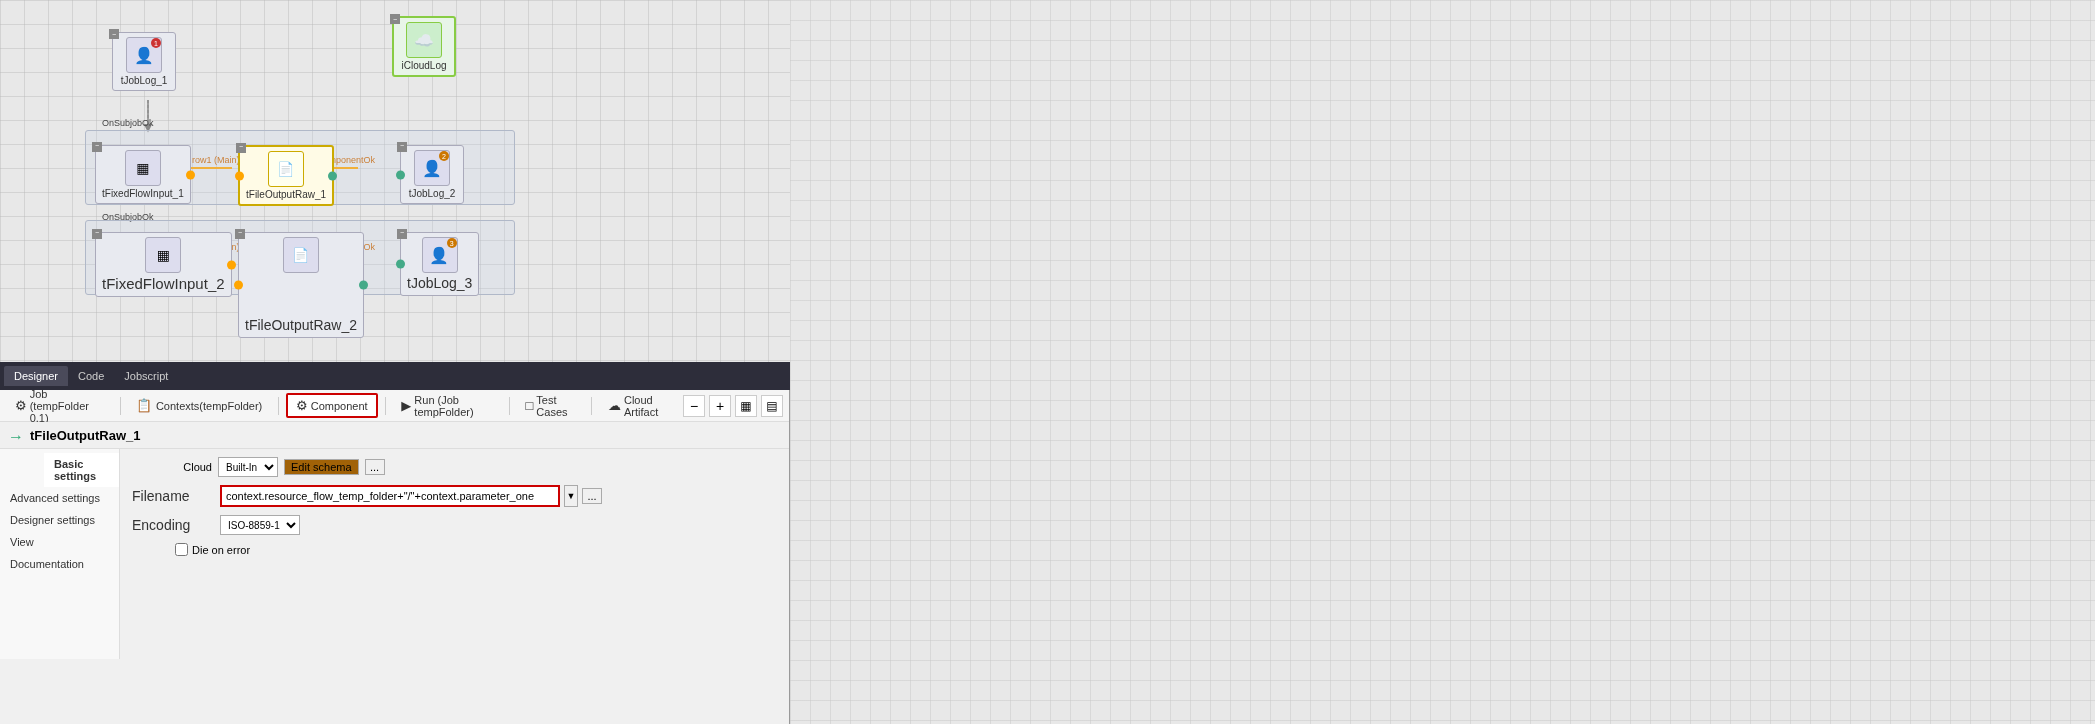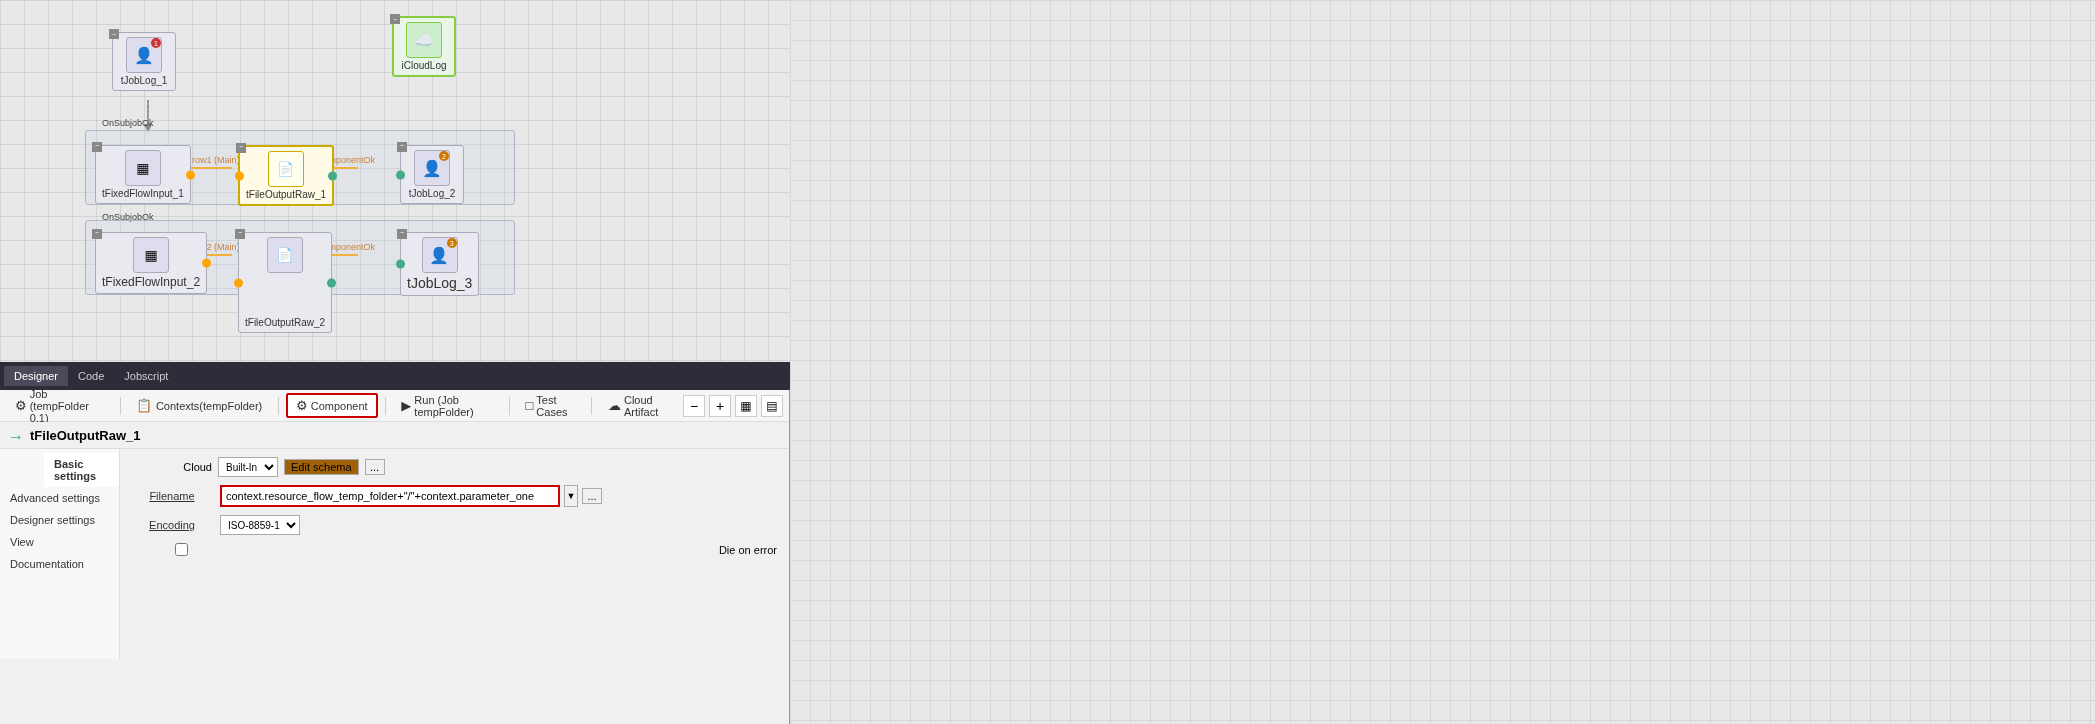--- a/index.html
+++ b/index.html
@@ -97,24 +97,23 @@
 
     
     .form-row {
       display: flex;
       align-items: center;
       margin-bottom: 8px;
       gap: 8px;
     }
     .form-label {
       width: 80px;
-      font-size: 11px;
+      font-size: 14px;
       color: #333;
-      text-align: center;
-      text-decoration: underline;
+      text-align: left;
     }
     select.form-select {
       font-size: 10px;
       padding: 1px 3px;
       border: 1px solid #aaa;
       background: #fff;
       height: 20px;
     }
     .schema-row { display: flex; align-items: center; gap: 6px; margin-bottom: 8px; }
     .schema-label { font-size: 11px; width: 80px; text-align: right; }
@@ -270,28 +269,28 @@
         <div style="font-size:10px;color:#333;">tJobLog_2</div>
         <div style="position:absolute;top:-4px;left:-4px;width:10px;height:10px;background:#888;font-size:7px;color:white;cursor:pointer;">−</div>
         <div style="position:absolute;left:-5px;top:50%;width:9px;height:9px;background:#4a8;border-radius:50%;transform:translateY(-50%);"></div>
       </div>
 
       <div style="position:absolute;left:85px;top:220px;width:430px;height:75px;border:1px solid #b0b8c8;background:rgba(200,210,230,0.25);border-radius:3px;">
       </div>
 
       <div style="position:absolute; left:95px; top:232px; background:#e8eaf0; border:1px solid #aab; border-radius:3px; padding:4px 6px; text-align:center; min-width:70px;">
         <div style="width:36px;height:36px;margin:0 auto 2px;background:#dde;border:1px solid #aab;border-radius:3px;display:flex;align-items:center;justify-content:center;font-size:14px;">▦</div>
-        <div style="font-size:12px;color:#333;text-align:right;">tFixedFlowInput_2</div>
+        <div style="font-size:15px;color:#333;text-align:right;">tFixedFlowInput_2</div>
         <div style="position:absolute;top:-4px;left:-4px;width:10px;height:10px;background:#888;font-size:7px;color:white;cursor:pointer;">−</div>
         <div style="position:absolute;right:-5px;top:50%;width:9px;height:9px;background:orange;border-radius:50%;transform:translateY(-50%);"></div>
       </div>
 
       <div style="position:absolute; left:238px; top:232px; background:#e8eaf0; border:1px solid #aab; border-radius:3px; padding:4px 6px; text-align:center; min-width:76px;">
         <div style="width:36px;height:36px;margin:0 auto 2px;background:#dde;border:1px solid #aab;border-radius:3px;display:flex;align-items:center;justify-content:center;font-size:14px;">📄</div>
-        <div style="font-size:10px;color:#333;margin-top:44px;">tFileOutputRaw_2</div>
+        <div style="font-size:14px;color:#333;margin-top:44px;">tFileOutputRaw_2</div>
         <div style="position:absolute;top:-4px;left:-4px;width:10px;height:10px;background:#888;font-size:7px;color:white;cursor:pointer;">−</div>
         <div style="position:absolute;left:-5px;top:50%;width:9px;height:9px;background:orange;border-radius:50%;transform:translateY(-50%);"></div>
         <div style="position:absolute;right:-5px;top:50%;width:9px;height:9px;background:#4a8;border-radius:50%;transform:translateY(-50%);"></div>
       </div>
 
       <div style="position:absolute; left:400px; top:232px; background:#e8eaf0; border:1px solid #aab; border-radius:3px; padding:4px 6px; text-align:center; min-width:64px;">
         <div style="width:36px;height:36px;margin:0 auto 2px;background:#dde;border:1px solid #aab;border-radius:3px;display:flex;align-items:center;justify-content:center;font-size:16px;position:relative;">
           👤
           <span style="position:absolute;top:0;right:0;width:10px;height:10px;background:#cc7700;border-radius:50%;font-size:7px;color:white;display:flex;align-items:center;justify-content:center;">3</span>
         </div>
@@ -382,21 +381,21 @@
           </div>
         </div>
 
         <div class="form-row">
           <div class="form-label">Encoding</div>
           <select class="form-select">
             <option>ISO-8859-1</option>
           </select>
         </div>
 
-        <div class="checkbox-row" style="margin-left:43px;justify-content:space-between;">
+        <div class="checkbox-row" style="margin-left:43px;">
           <input type="checkbox" style="">
           <label>Die on error</label>
         </div>
 
       </div>
     </div>
 
   </div>
 
   <div class="right-empty" style="flex:1;height:724px;"></div>

